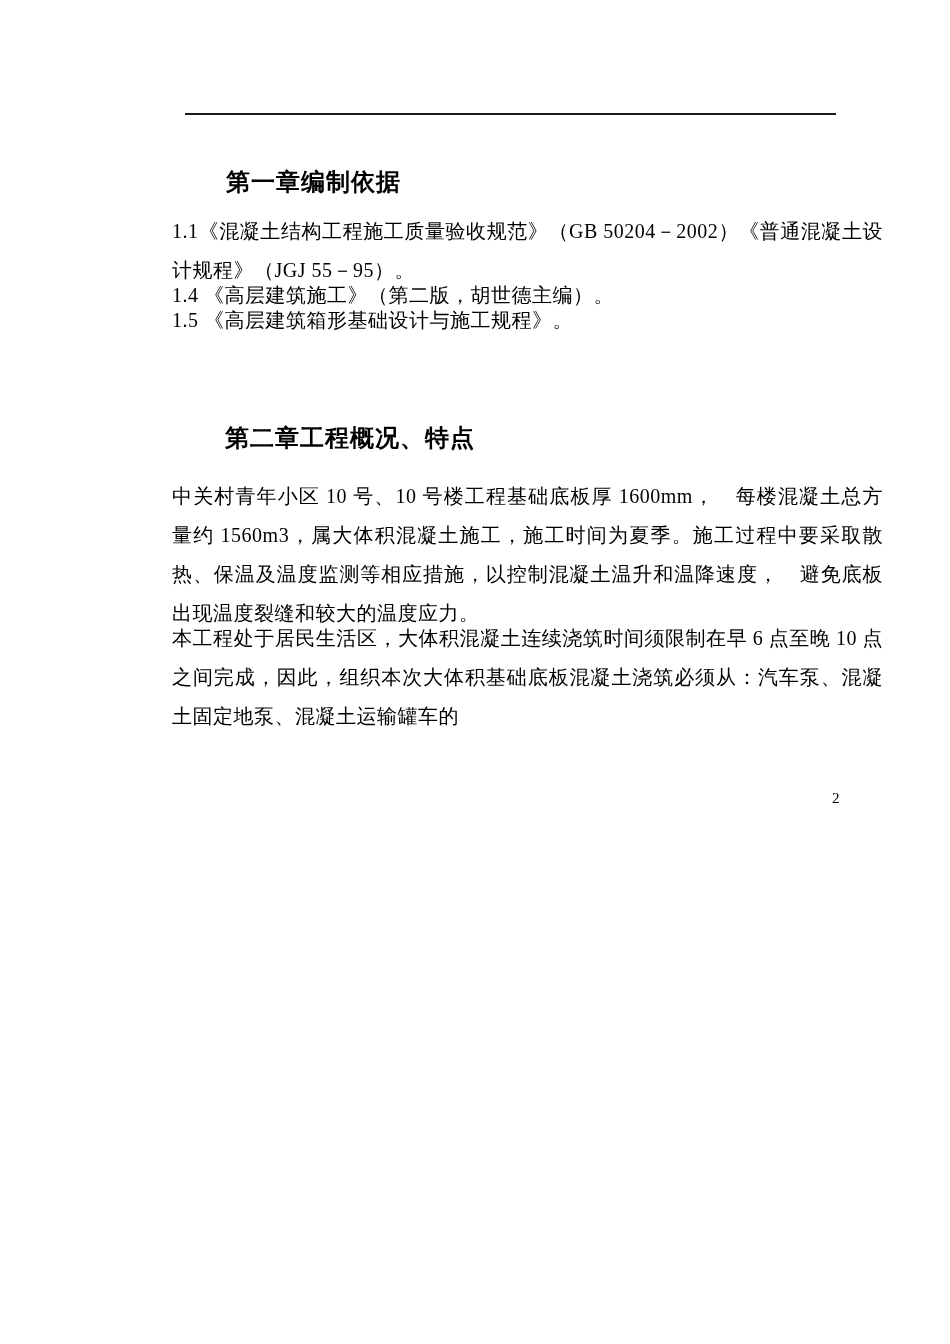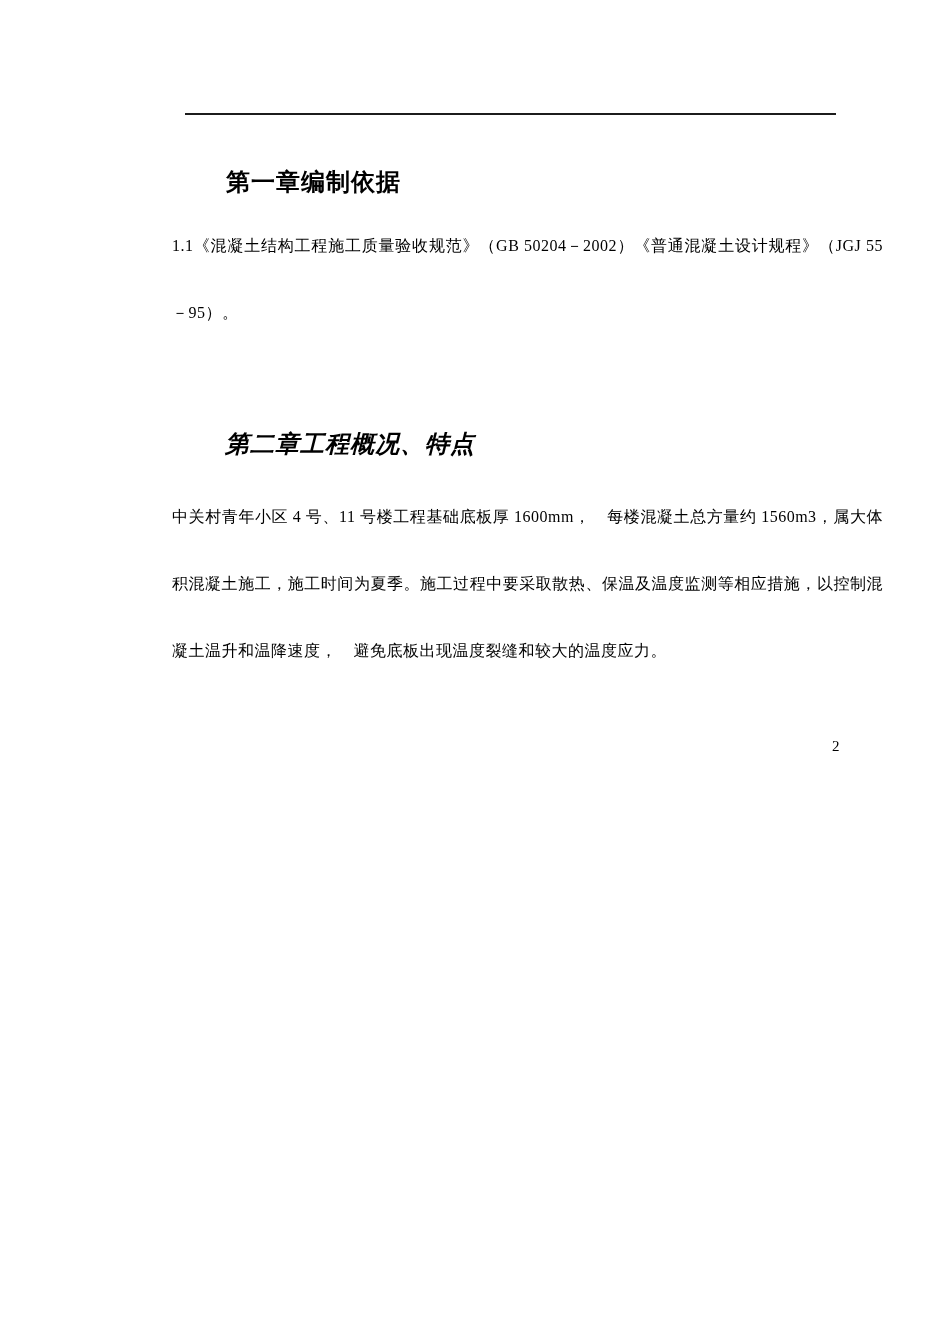--- a/index.html
+++ b/index.html
@@ -29,25 +29,24 @@
     font-family: "Liberation Sans", "DejaVu Sans", sans-serif;
     font-weight: bold;
     font-size: 24px;
     line-height: 28px;
     margin: 53px 0 0 54px;
     letter-spacing: 1px;
   }
   .chapter-heading.second {
     margin-top: 98px;
     margin-left: 53px;
-    font-style: italic;
   }
   .para {
-    font-size: 16px;
-    line-height: 67px;
+    font-size: 20px;
+    line-height: 39px;
     margin: 0 0 -14px 0;
     text-align: justify;
     letter-spacing: 0.5px;
   }
   .para.first-after-heading {
     margin-top: 16px;
   }
   .para.first-after-heading2 {
     margin-top: 25px;
   }
@@ -63,23 +62,26 @@
 <div class="page">
 
   <div class="top-rule"></div>
 
   <h1 class="chapter-heading">第一章编制依据</h1>
 
   <p class="para first-after-heading">1.1《混凝土结构工程施工质量验收规范》（GB 50204－2002）《普通混凝土设计规程》（JGJ 55－95）。</p>
 
 
 
+  <p class="para">1.4 《高层建筑施工》（第二版，胡世德主编）。</p>
 
+  <p class="para">1.5 《高层建筑箱形基础设计与施工规程》。</p>
 
 
   <h1 class="chapter-heading second">第二章工程概况、特点</h1>
 
-  <p class="para first-after-heading2">中关村青年小区 4 号、11 号楼工程基础底板厚 1600mm，　每楼混凝土总方量约 1560m3，属大体积混凝土施工，施工时间为夏季。施工过程中要采取散热、保温及温度监测等相应措施，以控制混凝土温升和温降速度，　避免底板出现温度裂缝和较大的温度应力。</p>
+  <p class="para first-after-heading2">中关村青年小区 10 号、10 号楼工程基础底板厚 1600mm，　每楼混凝土总方量约 1560m3，属大体积混凝土施工，施工时间为夏季。施工过程中要采取散热、保温及温度监测等相应措施，以控制混凝土温升和温降速度，　避免底板出现温度裂缝和较大的温度应力。</p>
 
+  <p class="para">本工程处于居民生活区，大体积混凝土连续浇筑时间须限制在早 6 点至晚 10 点之间完成，因此，组织本次大体积基础底板混凝土浇筑必须从：汽车泵、混凝土固定地泵、混凝土运输罐车的</p>
 
   <div class="page-number">2</div>
 
 </div>
 
 </body></html>

